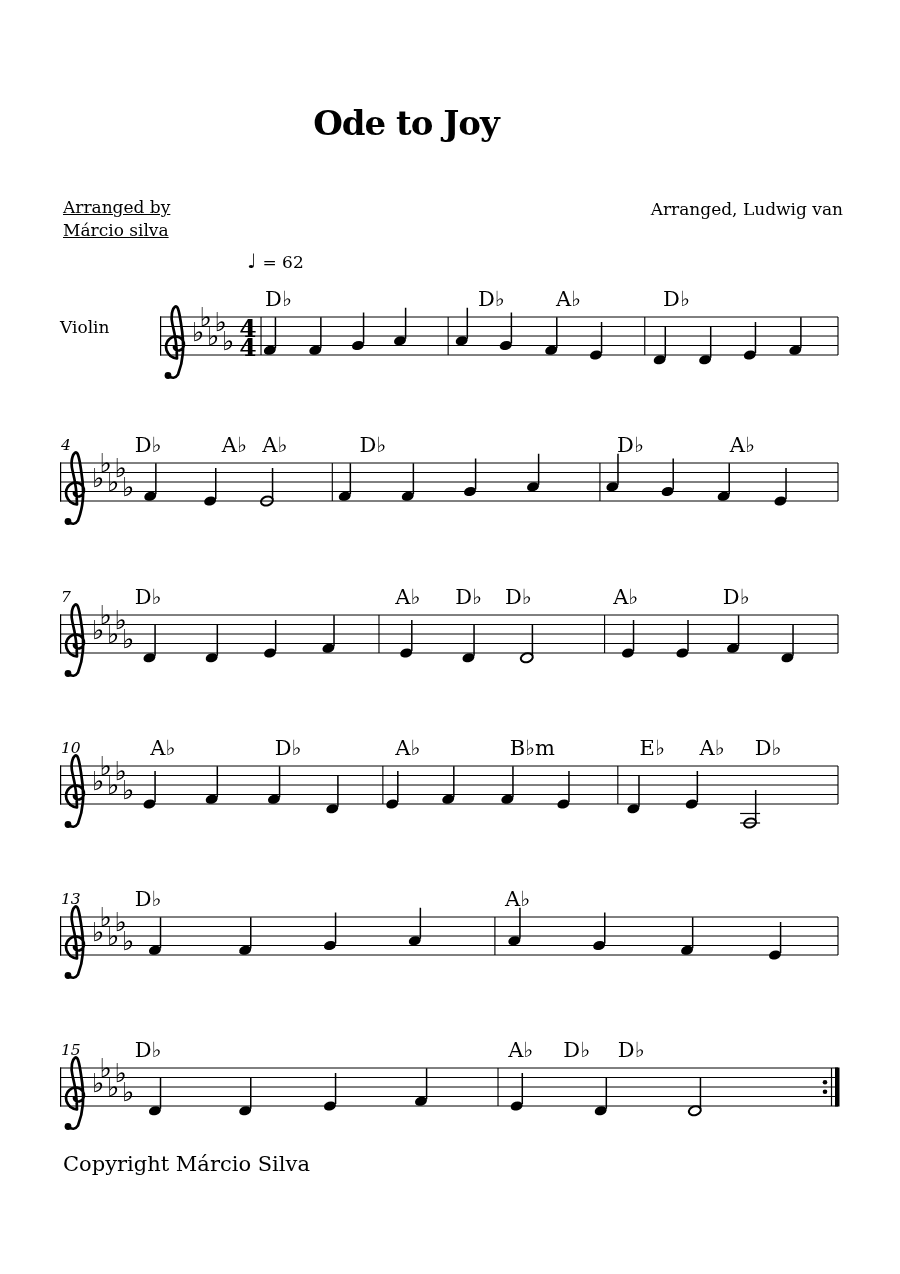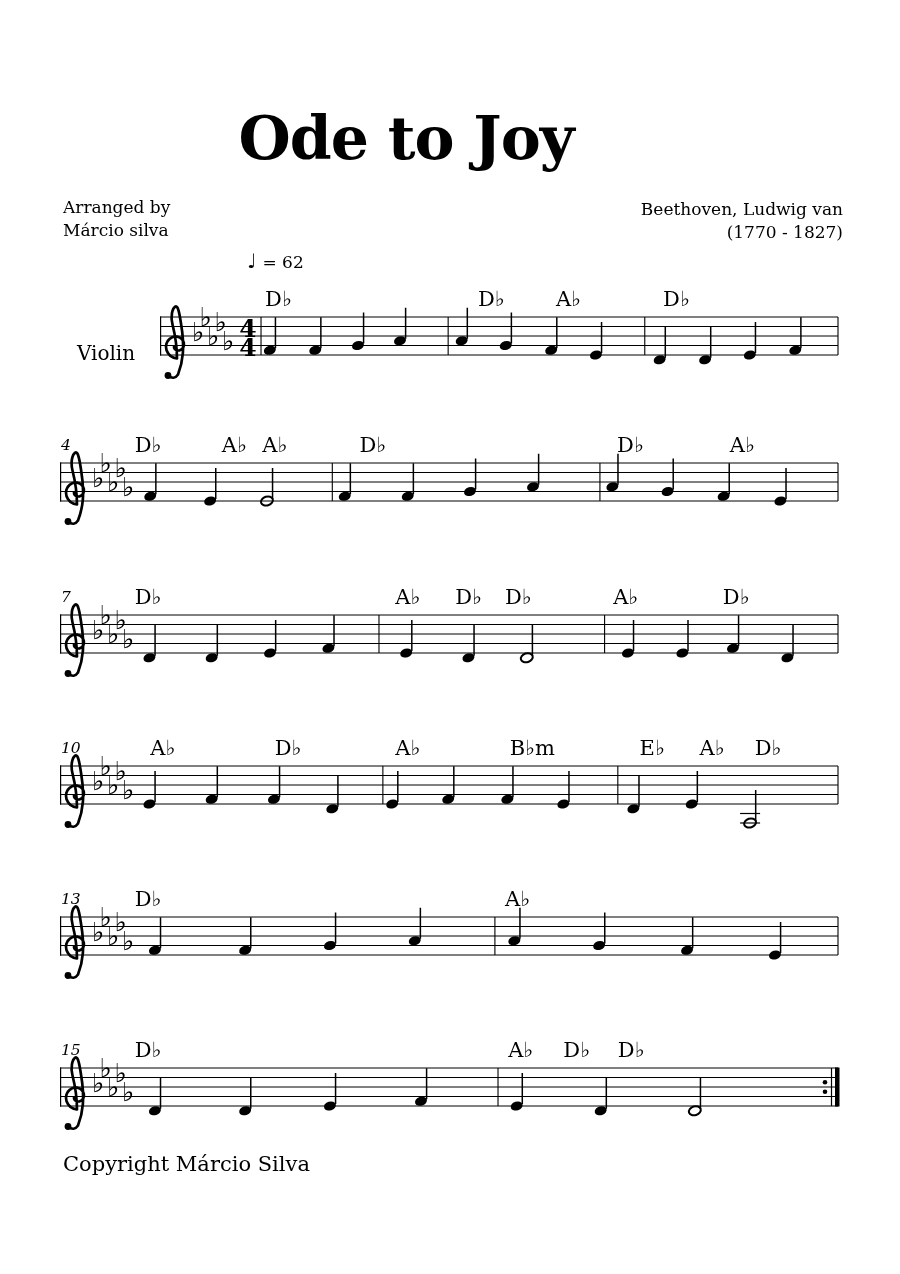--- a/index.html
+++ b/index.html
@@ -3,43 +3,42 @@
 <meta charset="utf-8">
 <style>
   html,body{margin:0;padding:0;}
   body{
     width:900px;height:1274px;position:relative;background:#ffffff;
     font-family:"DejaVu Serif", serif;color:#000;overflow:hidden;
   }
   .abs{position:absolute;}
   .title{
     top:103px;left:0;width:812px;text-align:center;
-    font-size:60px;font-weight:bold;letter-spacing:-1px;
+    font-size:34px;font-weight:bold;letter-spacing:-1px;
   }
-  .arranger{top:196px;left:63px;font-size:17px;line-height:23px;}
+  .arranger{top:196px;left:63px;font-size:17px;line-height:23px;text-decoration:underline;}
   .composer{top:198px;right:57px;font-size:17px;line-height:23px;text-align:right;}
   .tempo{top:249px;left:247px;font-size:17px;display:flex;align-items:baseline;gap:6px;}
   .tempo .glyph{font-family:"DejaVu Sans", sans-serif;font-size:20px;}
-  .instrument{top:341px;left:60px;width:92px;text-align:center;font-size:20px;}
+  .instrument{top:317px;left:60px;width:92px;text-align:left;font-size:17px;}
   .copyright{top:1152px;left:63px;font-size:21px;}
   svg{position:absolute;top:0;left:0;}
 </style>
 </head>
 <body>
 
 <div class="abs title">Ode to Joy</div>
 
 <div class="abs arranger">
   <div>Arranged by</div>
   <div>Márcio silva</div>
 </div>
 
 <div class="abs composer">
-  <div>Beethoven, Ludwig van</div>
-  <div>(1770 - 1827)</div>
+  <div>Arranged, Ludwig van</div>
 </div>
 
 <div class="abs tempo">
   <span class="glyph">♩</span>
   <span>= 62</span>
 </div>
 
 <div class="abs instrument">Violin</div>
 
 <svg id="score-svg" width="900" height="1274" xmlns="http://www.w3.org/2000/svg">

